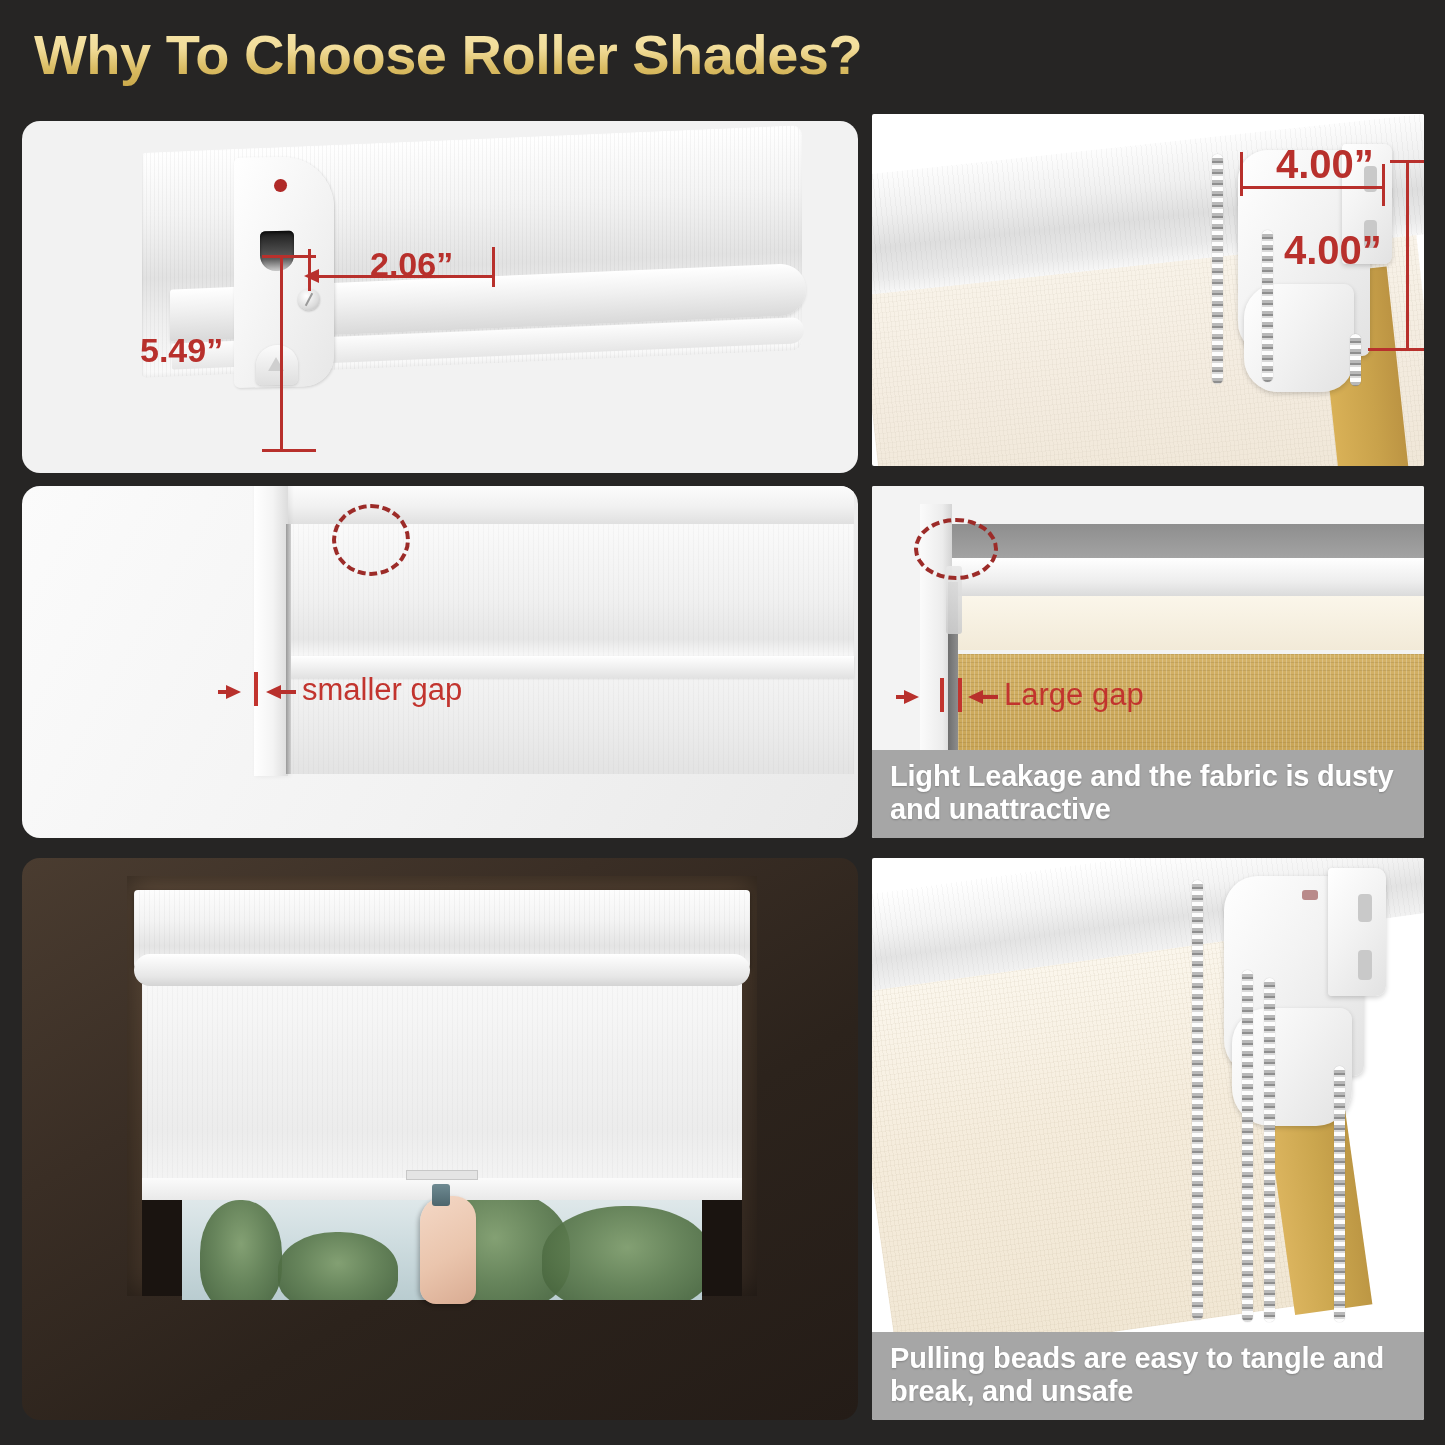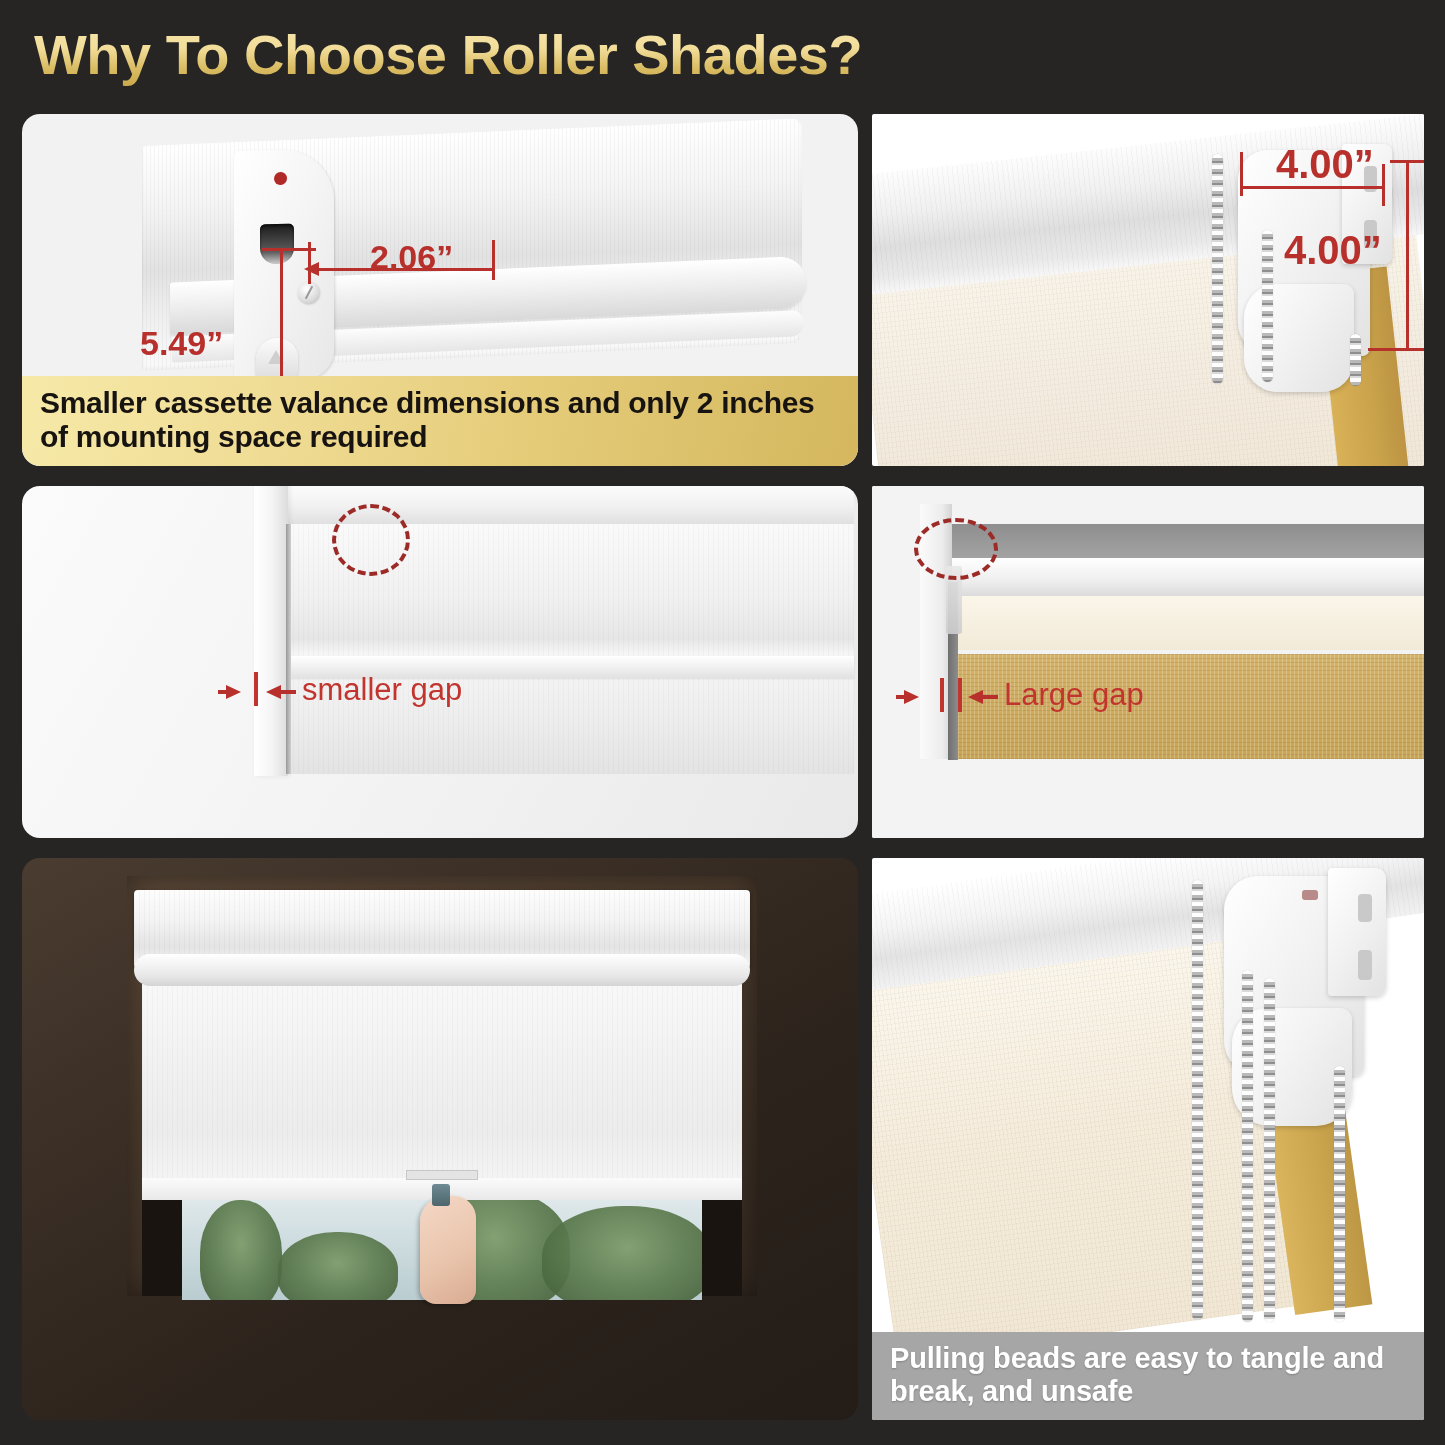--- a/index.html
+++ b/index.html
@@ -298,21 +298,21 @@
     transform:rotate(-8deg); transform-origin:0 0;
   }
 </style>
 </head>
 <body>
 
 <div class="title-bar">
   <div class="title-text">Why To Choose Roller Shades?</div>
 </div>
 
-<div class="panel left" style="left:22px; top:114px; width:836px; height:352px;">
+<div class="panel left" style="left:22px; top:121px; width:836px; height:352px;">
   <div class="photo p1-bg">
 
     <div class="p1-valance">
       <div class="v-face"></div>
       <div class="v-lip"></div>
       <div class="v-lip2"></div>
       <div class="v-endcap">
         <div class="v-slot"></div>
         <div class="v-screw" style="left:64px; top:132px;"></div>
         <div class="v-knob"></div>
@@ -325,21 +325,20 @@
     <div class="tick-v" style="left:286px; top:128px; height:42px;"></div>
     <div class="tick-v" style="left:470px; top:126px; height:40px;"></div>
     <div class="dim-lbl" style="left:348px; top:124px;">2.06”</div>
 
     <div class="dline-v" style="left:258px; top:134px; height:196px;"></div>
     <div class="tick-h" style="left:240px; top:134px; width:54px;"></div>
     <div class="tick-h" style="left:240px; top:328px; width:54px;"></div>
     <div class="dim-lbl" style="left:118px; top:210px;">5.49”</div>
   </div>
 
-  <div class="cap gold">Smaller cassette valance dimensions and only 2 inches of mounting space required</div>
 </div>
 
 <div class="panel right" style="left:872px; top:114px; width:552px; height:352px;">
   <div class="photo p2-bg">
     <div class="p2-fabric"></div>
     <div class="p2-tan"></div>
     <div class="p2-tube"></div>
 
     <div class="bracket" style="left:366px; top:36px; width:132px; height:206px; border-radius:30px 8px 8px 34px;"></div>
     <div class="bracket" style="left:470px; top:30px; width:50px; height:120px; border-radius:4px 8px 8px 4px;"></div>
@@ -399,20 +398,21 @@
 
     <div class="arw-r" style="left:32px; top:204px;"></div>
     <div class="dline-h" style="left:24px; top:209px; width:14px; height:4px;"></div>
     <div style="position:absolute;left:68px;top:192px;width:4px;height:34px;background:#c2342e;z-index:26;"></div>
     <div style="position:absolute;left:86px;top:192px;width:4px;height:34px;background:#c2342e;z-index:26;"></div>
     <div class="arw-l" style="left:96px; top:204px;"></div>
     <div class="dline-h" style="left:110px; top:209px; width:16px; height:4px;"></div>
     <div class="redtxt" style="left:132px; top:191px;">Large gap</div>
   </div>
 
+  <div class="cap gray">Light Leakage and the fabric is dusty and unattractive</div>
 </div>
 
 <div class="panel left" style="left:22px; top:858px; width:836px; height:562px;">
   <div class="photo p5-bg">
     <div class="p5-frame"></div>
     <div class="p5-inner"></div>
 
     <div class="p5-glass">
       <div class="tree" style="left:18px; width:82px; height:110px;"></div>
       <div class="tree" style="left:96px; width:120px; height:78px;"></div>

